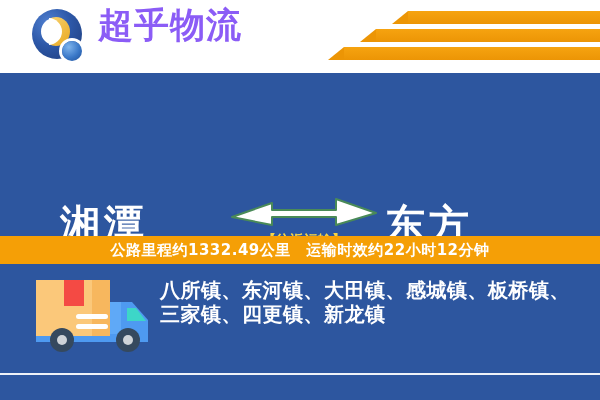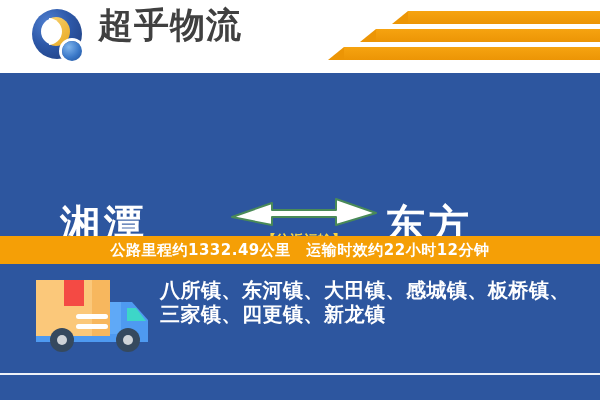--- a/index.html
+++ b/index.html
@@ -87,21 +87,21 @@
   .logo-text {
     position: absolute;
     left: 98px;
     top: 5px;
     width: 210px;
   }
   .logo-cn {
     font-family: "DejaVu Sans", "Liberation Sans", sans-serif;
     font-size: 35px;
     font-weight: bold;
-    color: #404040;
+    color: #8b5cf6;
     line-height: 40px;
     letter-spacing: 1px;
     white-space: nowrap;
   }
   .logo-en {
     font-family: "Liberation Sans", sans-serif;
     font-size: 12px;
     font-weight: bold;
     color: #2b2b2b;
     letter-spacing: 6.5px;

